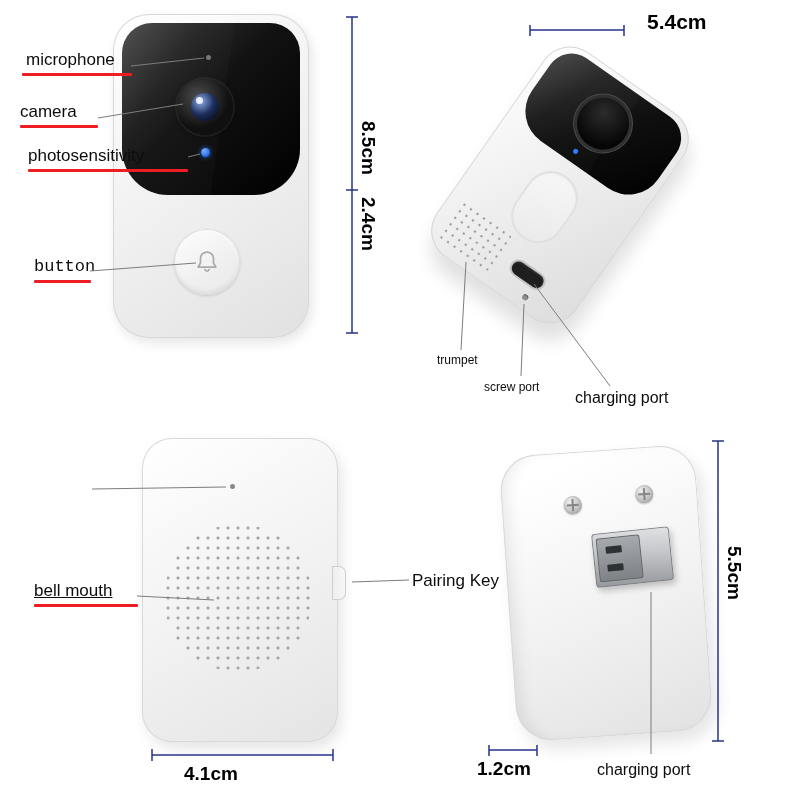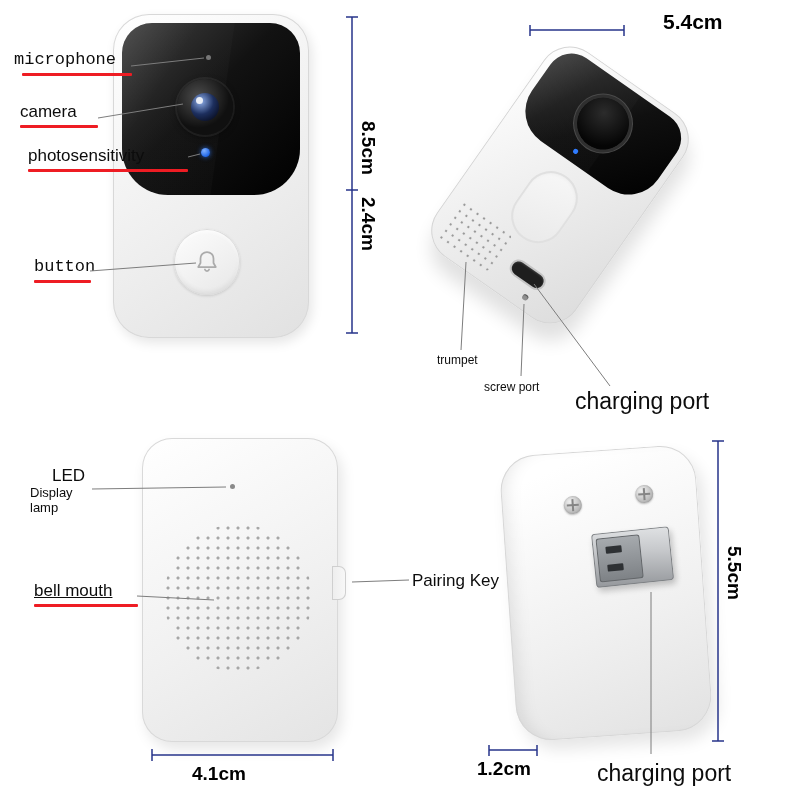--- a/index.html
+++ b/index.html
@@ -3,21 +3,21 @@
 <meta charset="utf-8">
 <style>
   html,body { margin:0; padding:0; background:#ffffff; }
   .canvas {
     position:relative; width:800px; height:800px; overflow:hidden;
     font-family:"Liberation Sans", sans-serif; color:#0c0c0c; background:#ffffff;
   }
   
   .lbl { position:absolute; font-size:17px; line-height:1.2; color:#0c0c0c; white-space:nowrap; }
   .lbl.small { font-size:12px; }
-  .lbl.big { font-size:23px; }
+  .lbl.big { font-size:16px; }
   .dim { position:absolute; font-size:19px; font-weight:600; color:#000; white-space:nowrap; }
   .dim.big { font-size:21px; }
   .vtext { writing-mode:vertical-rl; }
   .underline { position:absolute; height:2.5px; background:#ee1c23; border-radius:1px; }
   
   .doorbell-front { position:absolute; left:113px; top:14px; width:196px; height:324px; border-radius:36px;
     background:linear-gradient(145deg,#ffffff,#efefef 55%,#e1e1e1);
     box-shadow:inset 0 0 0 1px #d8d8d8, 3px 5px 12px rgba(0,0,0,.10); }
   .df-panel { position:absolute; left:9px; top:9px; width:178px; height:172px;
     border-radius:30px 30px 46px 46px; overflow:hidden;
@@ -135,50 +135,46 @@
     <div class="screw" style="left:134px; top:38px;"></div>
     <div class="cp-usb">
       <div class="usb-shell"></div>
       <div class="usb-face">
         <div class="usb-slot s1"></div>
         <div class="usb-slot s2"></div>
       </div>
     </div>
   </div>
 
-  <div class="lbl" style="left:14px; top:50px;font-family:Liberation Mono, monospace;">microphone</div>
+  <div class="lbl" style="left:26px; top:50px;">microphone</div>
   <div class="underline" style="left:22px; top:73px; width:110px;"></div>
 
   <div class="lbl" style="left:20px; top:102px;">camera</div>
   <div class="underline" style="left:20px; top:125px; width:78px;"></div>
 
   <div class="lbl" style="left:28px; top:146px;">photosensitivity</div>
   <div class="underline" style="left:28px; top:169px; width:160px;"></div>
 
   <div class="lbl" style="left:34px; top:257px;font-family:Liberation Mono, monospace;">button</div>
   <div class="underline" style="left:34px; top:280px; width:57px;"></div>
 
   <div class="dim vtext" style="left:357px; top:121px;">8.5cm</div>
   <div class="dim vtext" style="left:357px; top:197px;">2.4cm</div>
 
-  <div class="dim big" style="left:647px; top:10px;margin-left:16px;">5.4cm</div>
+  <div class="dim big" style="left:647px; top:10px;">5.4cm</div>
   <div class="lbl small" style="left:437px; top:353px;">trumpet</div>
   <div class="lbl small" style="left:484px; top:380px;">screw port</div>
   <div class="lbl big" style="left:575px; top:388px;">charging port</div>
 
-  <div style="position:absolute; left:30px; top:466px;">
-    <div class="lbl" style="position:static; margin-left:22px; font-size:17px;">LED</div>
-    <div style="font-size:13px; line-height:1.15; width:62px; white-space:normal;">Display lamp</div>
-  </div>
 
   <div class="lbl" style="left:34px; top:581px;text-decoration:underline;">bell mouth</div>
   <div class="underline" style="left:34px; top:604px; width:104px;"></div>
 
   <div class="lbl" style="left:412px; top:571px;text-align:right;">Pairing Key</div>
-  <div class="dim" style="left:184px; top:763px;margin-left:8px;">4.1cm</div>
+  <div class="dim" style="left:184px; top:763px;">4.1cm</div>
 
   <div class="dim vtext" style="left:723px; top:546px;">5.5cm</div>
   <div class="dim" style="left:477px; top:758px;">1.2cm</div>
   <div class="lbl big" style="left:597px; top:760px;">charging port</div>
 
   <svg class="overlay" width="800" height="800" viewBox="0 0 800 800">
     <g stroke="#7d7d7d" stroke-width="1">
       <line x1="131" y1="66" x2="204" y2="58"></line>
       <line x1="98" y1="118" x2="183" y2="104"></line>
       <line x1="188" y1="157" x2="200" y2="154"></line>

